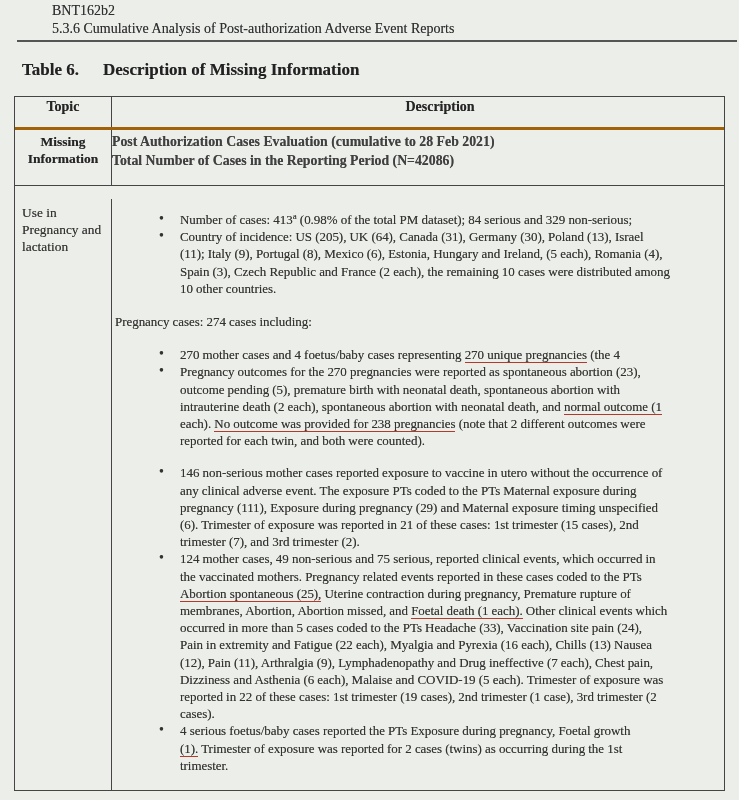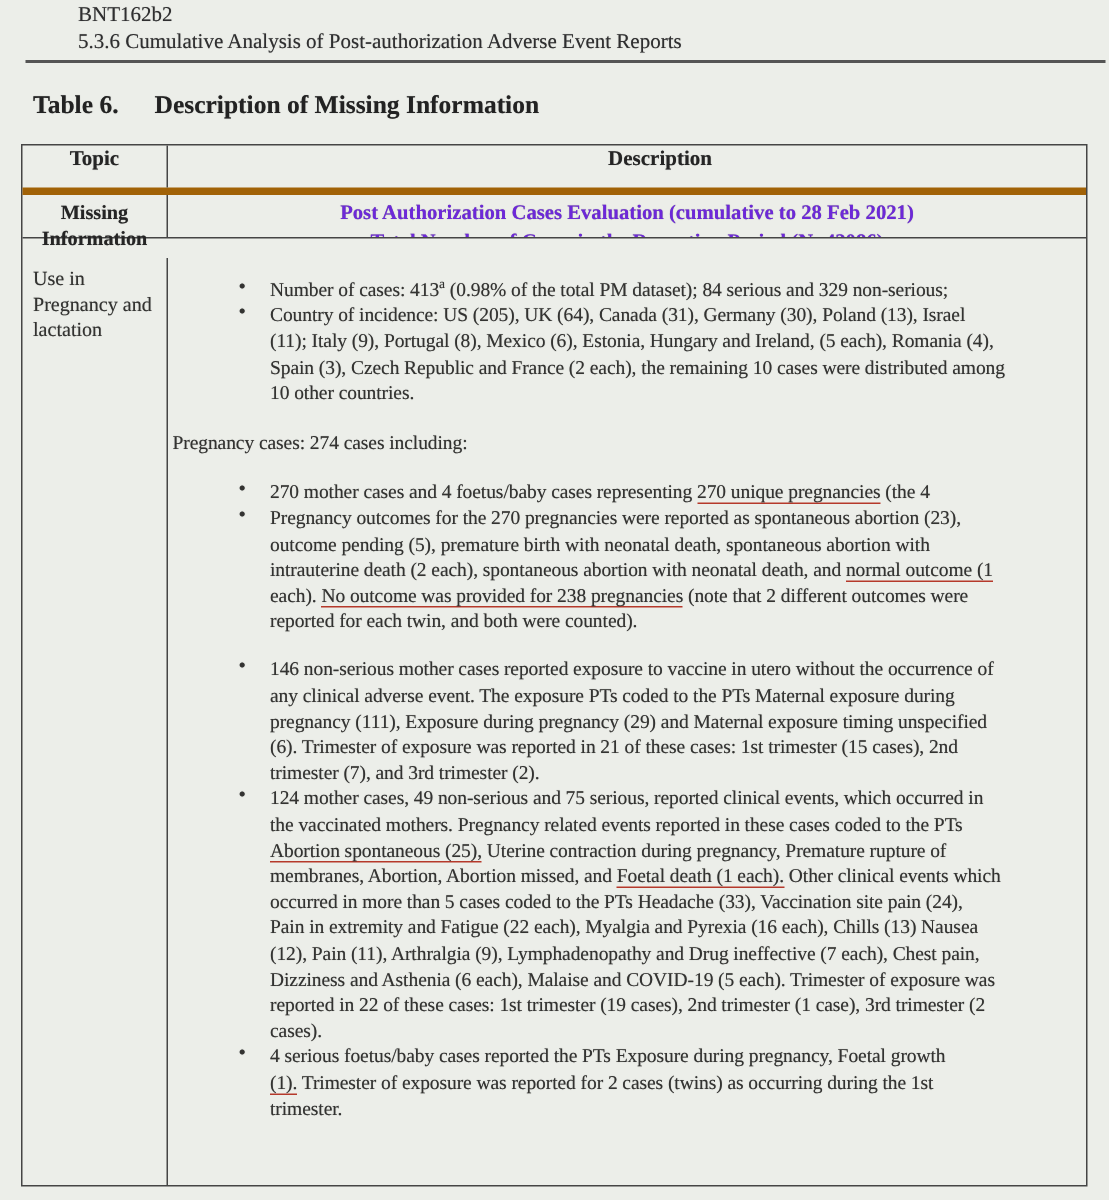--- a/index.html
+++ b/index.html
@@ -21,30 +21,30 @@
     position:absolute;left:14px;top:96px;width:711px;height:695px;
     border:1.5px solid #454545;
     display:flex;flex-direction:column;
     box-sizing:border-box;
     background:transparent;
   }
   .trow{display:flex;box-sizing:border-box;}
   .tcell-topic{width:97px;border-right:1.5px solid #454545;box-sizing:border-box;flex-shrink:0;}
   .tcell-desc{flex:1;box-sizing:border-box;overflow:hidden;}
 
-  .row-header{height:33px;border-bottom:5px solid #a16207;gap:44px;}
+  .row-header{height:33px;border-bottom:3px solid #a16207;gap:44px;}
   .row-header .tcell-topic,.row-header .tcell-desc{
     text-align:center;font-weight:bold;font-size:14px;padding-top:2px;color:#252525;
   }
-  .row-subheader{height:29px;border-bottom:1.5px solid #454545;}
+  .row-subheader{height:56px;border-bottom:1.5px solid #454545;}
   .row-subheader .tcell-topic{
     text-align:center;font-weight:bold;font-size:13.5px;line-height:17px;padding-top:3px;color:#252525;
   }
   .row-subheader .tcell-desc{
-    text-align:center;font-weight:bold;font-size:13.8px;line-height:19px;padding-top:2px;color:#6d28d9;
+    font-weight:bold;font-size:13.8px;line-height:19px;padding-top:2px;color:#404040;
   }
   .row-body{flex:1;margin-top:13px;}
   .row-body .tcell-topic{font-size:13.4px;line-height:17px;padding:5px 4px 0 7px;}
   .row-body .tcell-desc{font-size:13px;line-height:17.2px;padding-top:12px;letter-spacing:-0.05px;}
 
   .block{position:relative;box-sizing:border-box;}
   .block.bullet{padding-left:68px;}
   .block.para{padding-left:3px;}
   .block .dot{position:absolute;left:47px;top:-1px;font-size:14px;}
   .tline{display:block;white-space:nowrap;overflow:hidden;}

